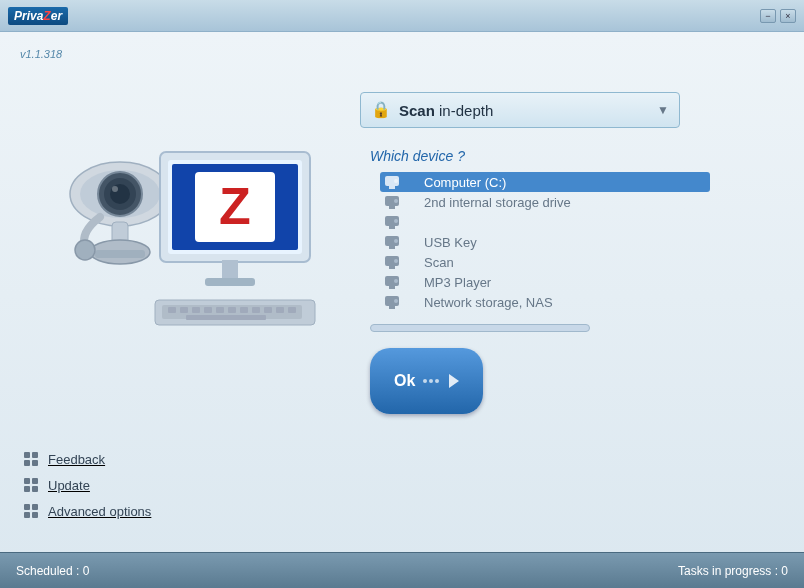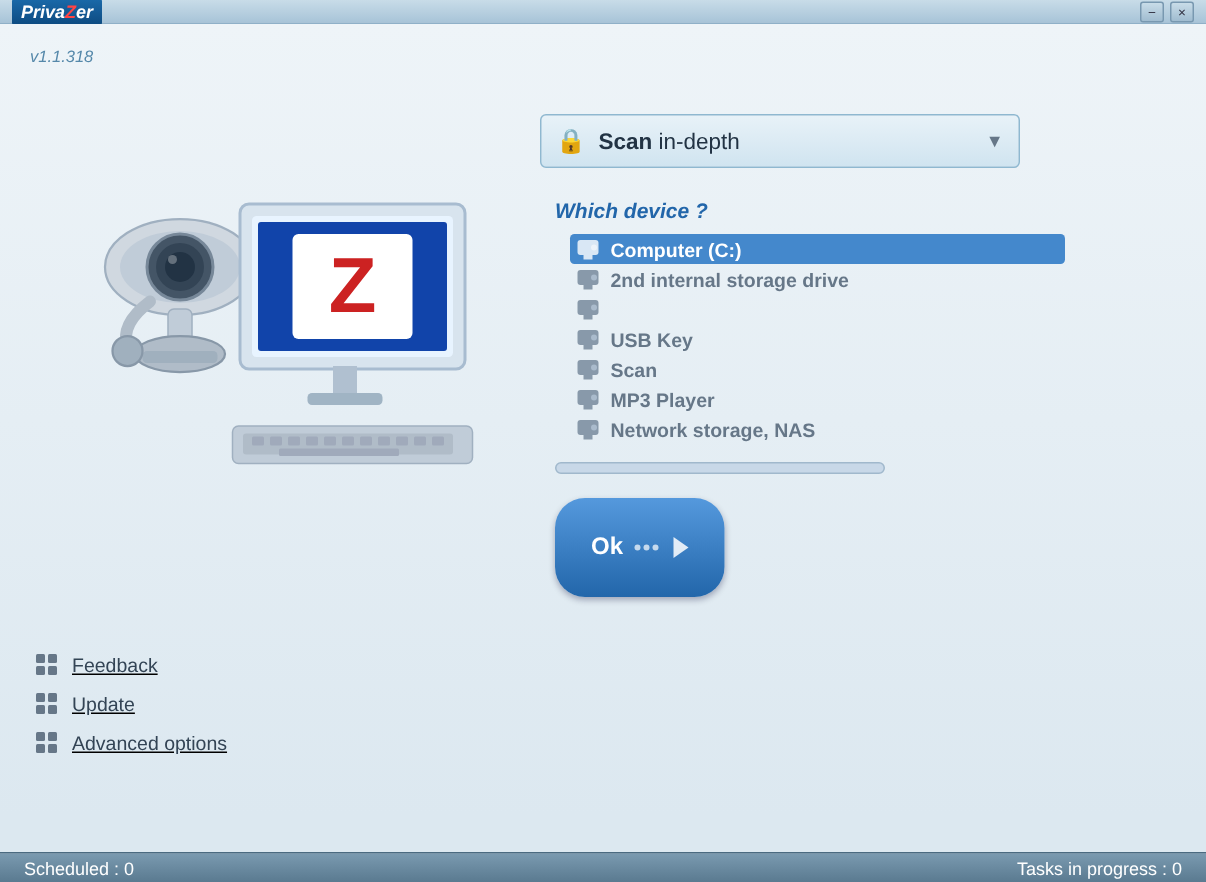--- a/index.html
+++ b/index.html
@@ -7,21 +7,21 @@
       width: 804px;
       height: 588px;
       font-family: Arial, sans-serif;
       background: #dce8f0;
       overflow: hidden;
       position: relative;
     }
 
     
     .title-bar {
-      height: 16px;
+      height: 32px;
       background: linear-gradient(to bottom, #c8dce8, #a8c4d8);
       display: flex;
       align-items: center;
       justify-content: space-between;
       padding: 0 8px;
       border-bottom: 1px solid #8fb0c8;
     }
     .title-bar-left {
       display: flex;
       align-items: center;
@@ -144,37 +144,36 @@
     }
     .dropdown-arrow {
       color: #667788;
       font-size: 12px;
     }
 
     
     .which-device {
       margin-bottom: 0;
       padding-left: 10px;
-      font-weight: bold;
     }
     .which-device-label {
       color: #2266aa;
       font-size: 14px;
       font-style: italic;
       margin-bottom: 8px;
     }
 
     .device-list {
       list-style: none;
       padding-left: 10px;
     }
     .device-item {
       display: flex;
       align-items: center;
-      gap: 7px;
+      gap: 24px;
       padding: 2px 4px;
       font-size: 13px;
       color: #667788;
       cursor: pointer;
       border-radius: 3px;
     }
     .device-item.selected {
       background: #4488cc;
       color: white;
       border-radius: 3px;
@@ -272,21 +271,21 @@
       background: #667788;
       border-radius: 1px;
     }
 
     
     .status-bar {
       position: absolute;
       bottom: 0;
       left: 0;
       right: 0;
-      height: 20px;
+      height: 36px;
       background: linear-gradient(to bottom, #7a9ab0, #5a7a90);
       display: flex;
       align-items: center;
       justify-content: space-between;
       padding: 0 16px;
       border-top: 1px solid #4a6a80;
     }
     .status-text {
       color: white;
       font-size: 12px;

